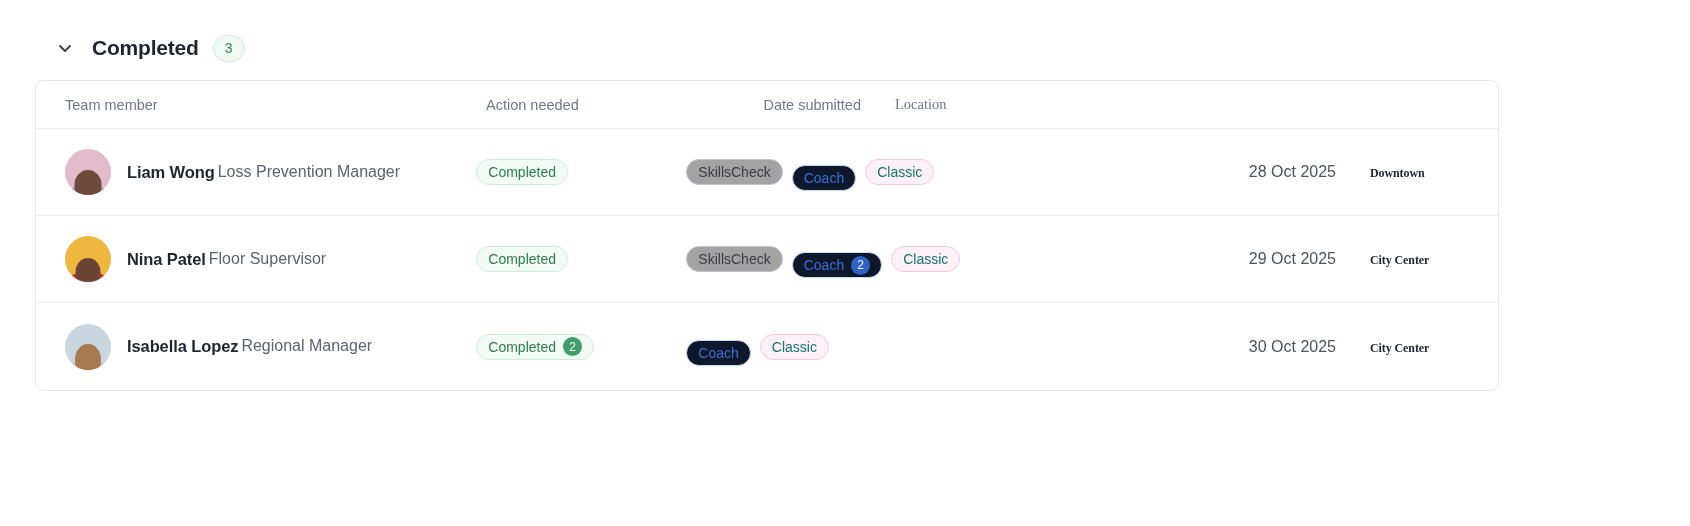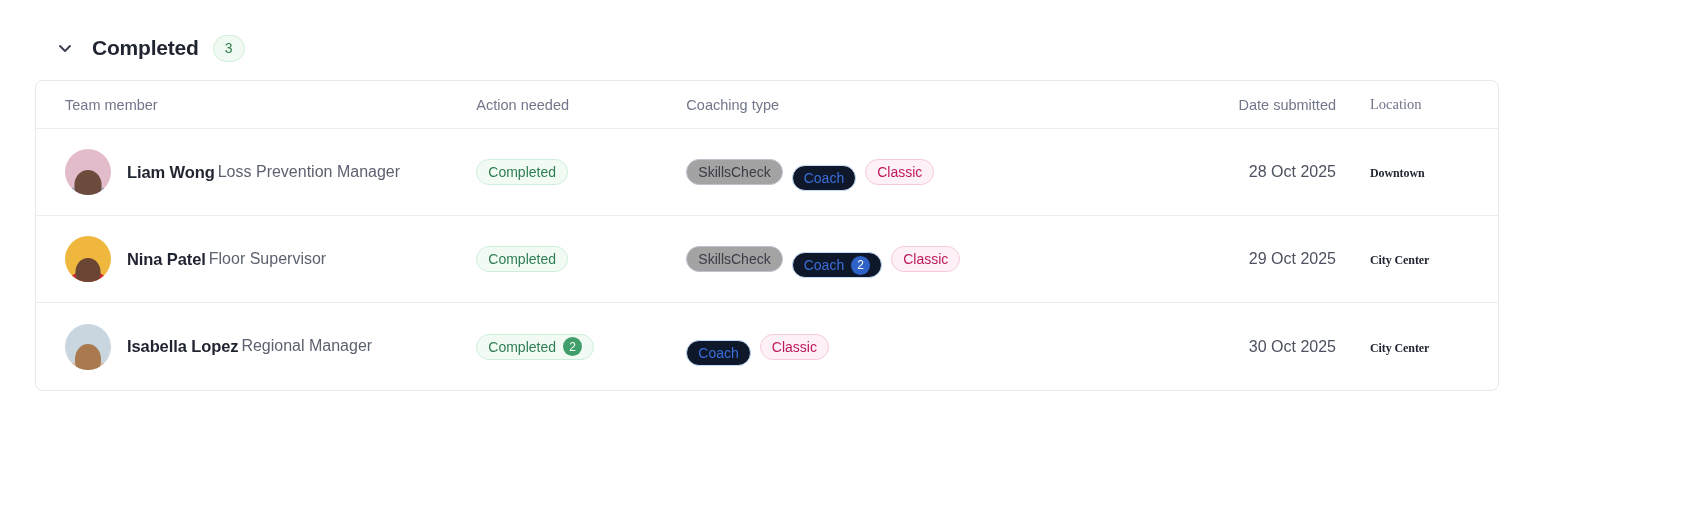--- a/index.html
+++ b/index.html
@@ -185,21 +185,21 @@
   }
   .chip-coach {
     background: #0f172a;
     border: 1px solid #c3dcf7;
     color: #3a6fd8;
     margin-top: 12px;
   }
   .chip-classic {
     background: #fdf0f6;
     border: 1px solid #f6cada;
-    color: #be185d;
+    color: #0f766e;
   }
   .chip-count {
     display: inline-flex;
     align-items: center;
     justify-content: center;
     min-width: 19px;
     height: 19px;
     padding: 0 5px;
     border-radius: 10px;
     font-size: 12px;
@@ -236,21 +236,20 @@
   </button>
   <div class="section-title">Completed</div>
   <div class="count-badge">3</div>
 </div>
 
 <div class="table-card">
 
   <div class="table-row header-row">
     <div class="col-member th">Team member</div>
     <div class="col-action th">Action needed</div>
-    <div class="col-type th">Coaching type</div>
     <div class="col-date th">Date submitted</div>
     <div class="col-location th">Location</div>
   </div>
 
   <div id="rows-container">
       <div class="table-row body-row">
         <div class="col-member">
           <div class="member-cell">
             <div class="avatar a1">
               <div class="body"></div>

